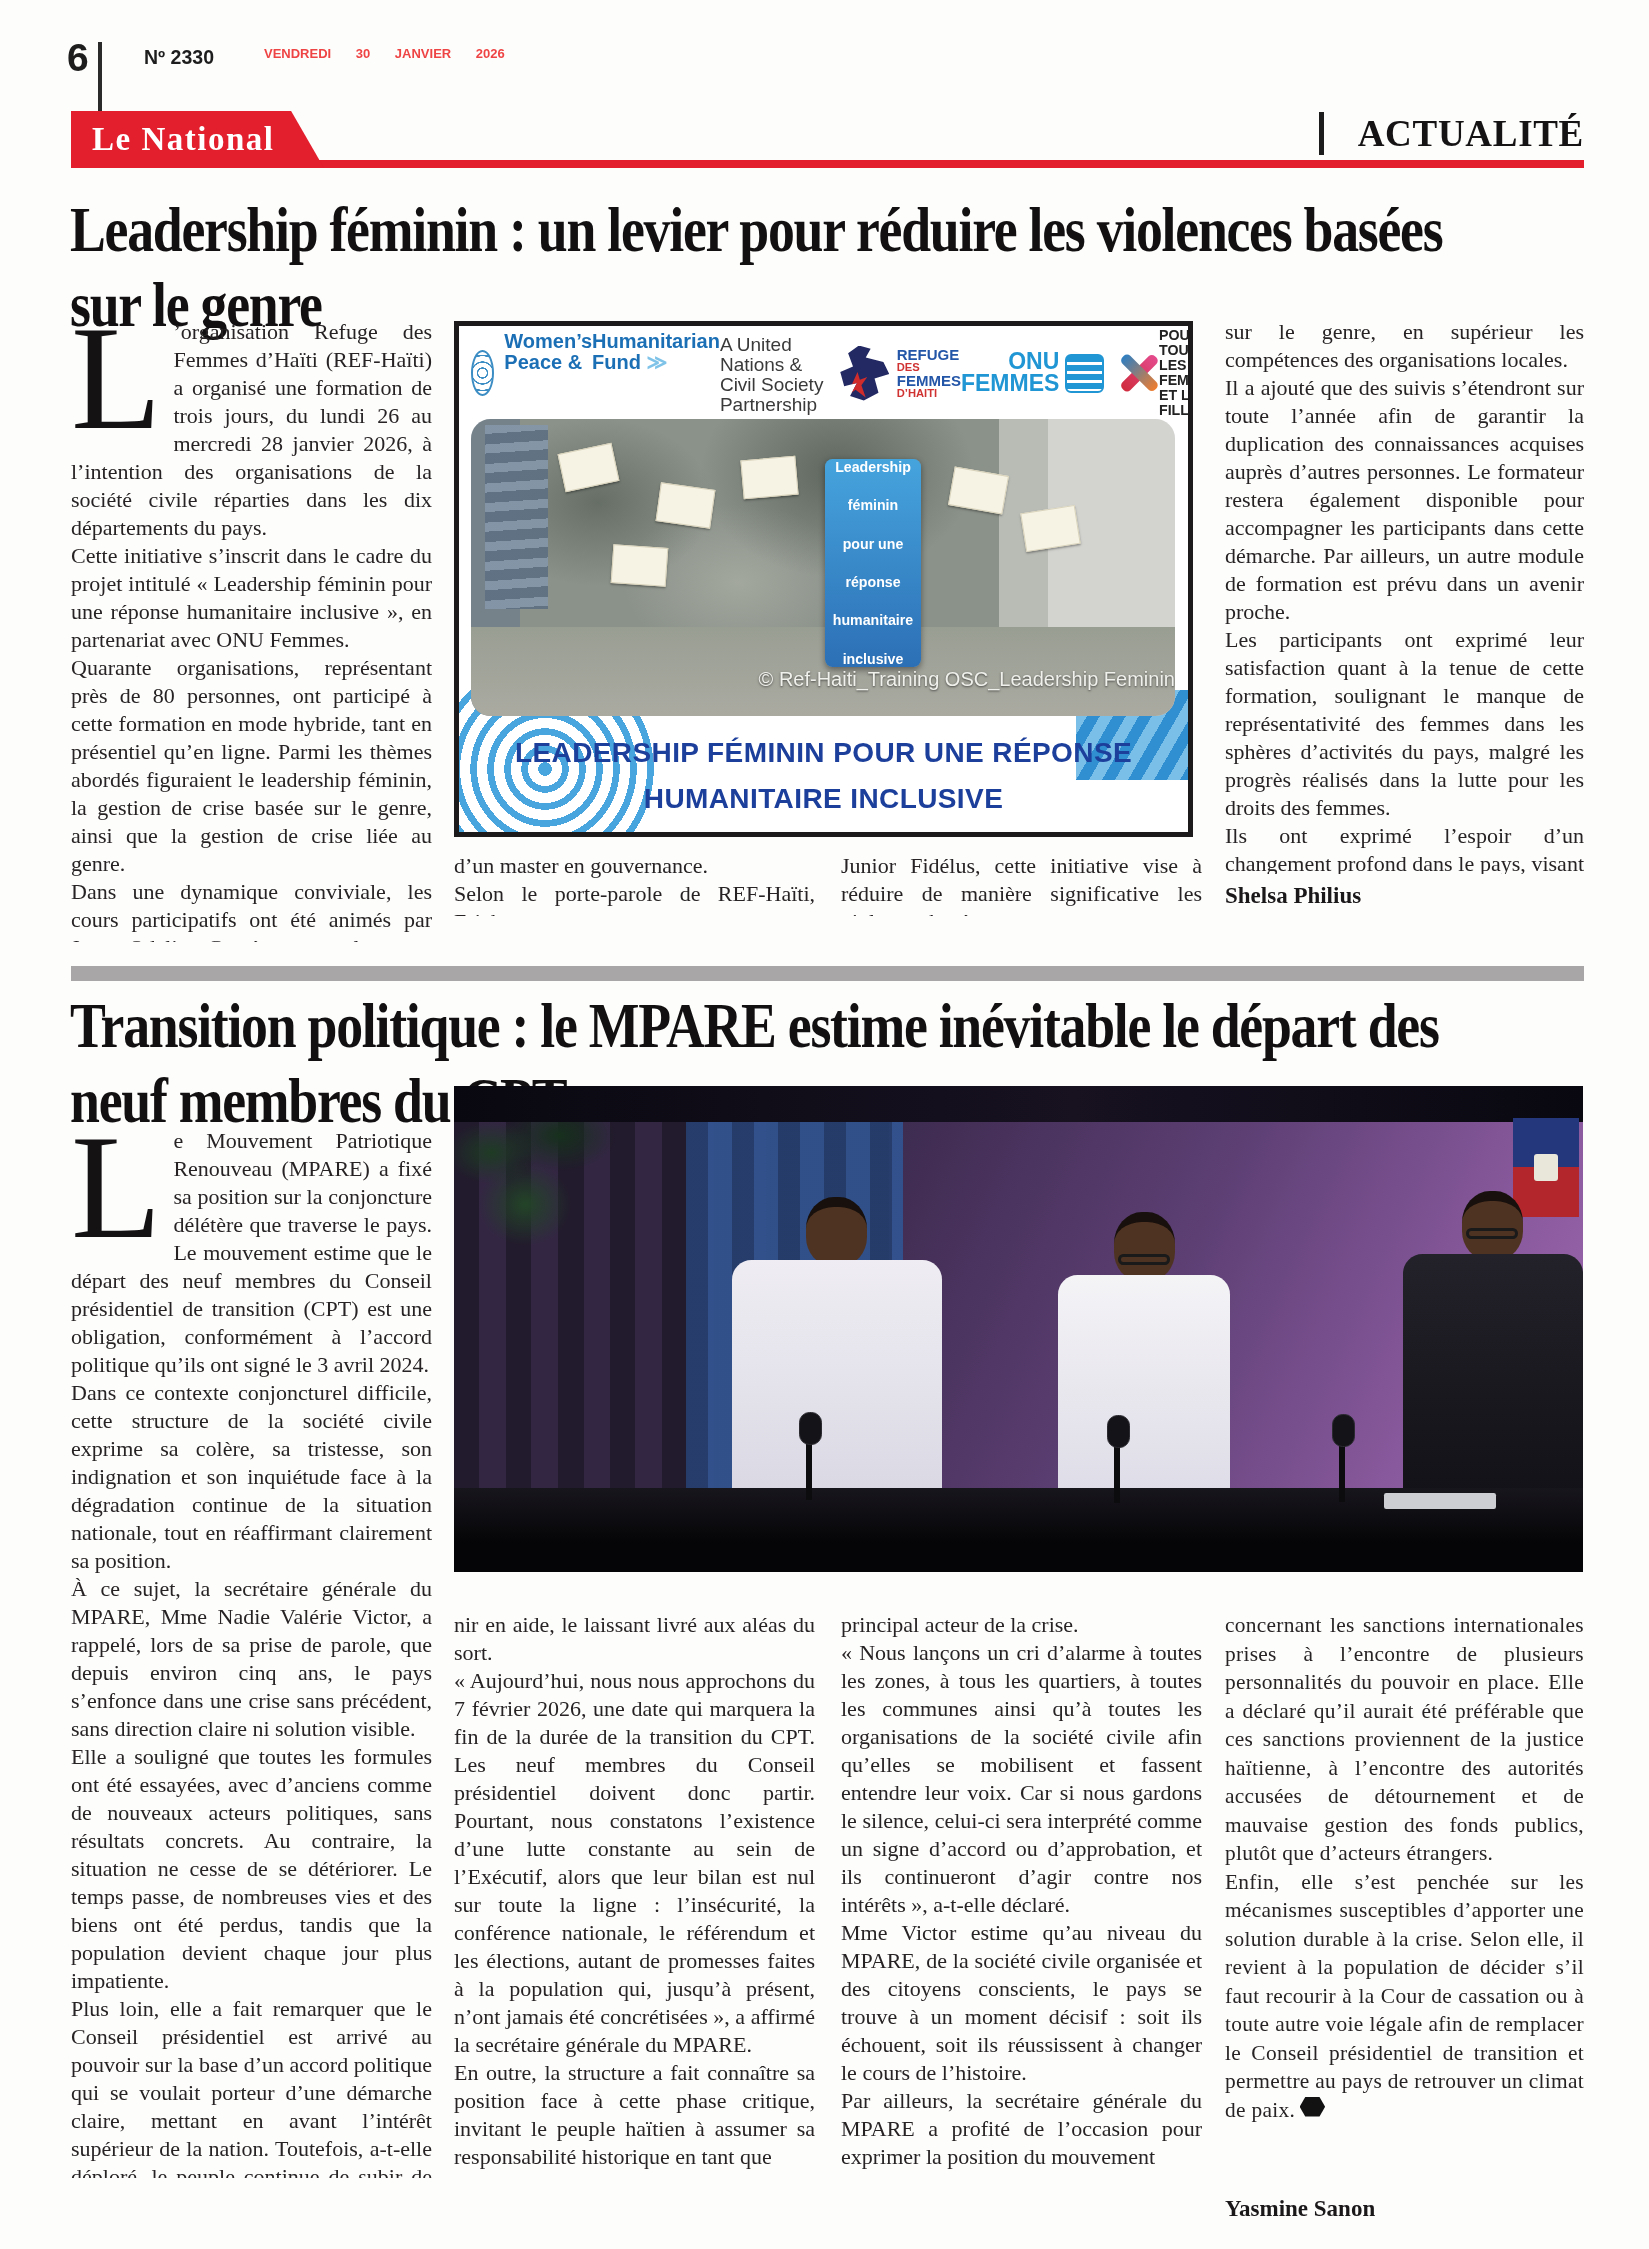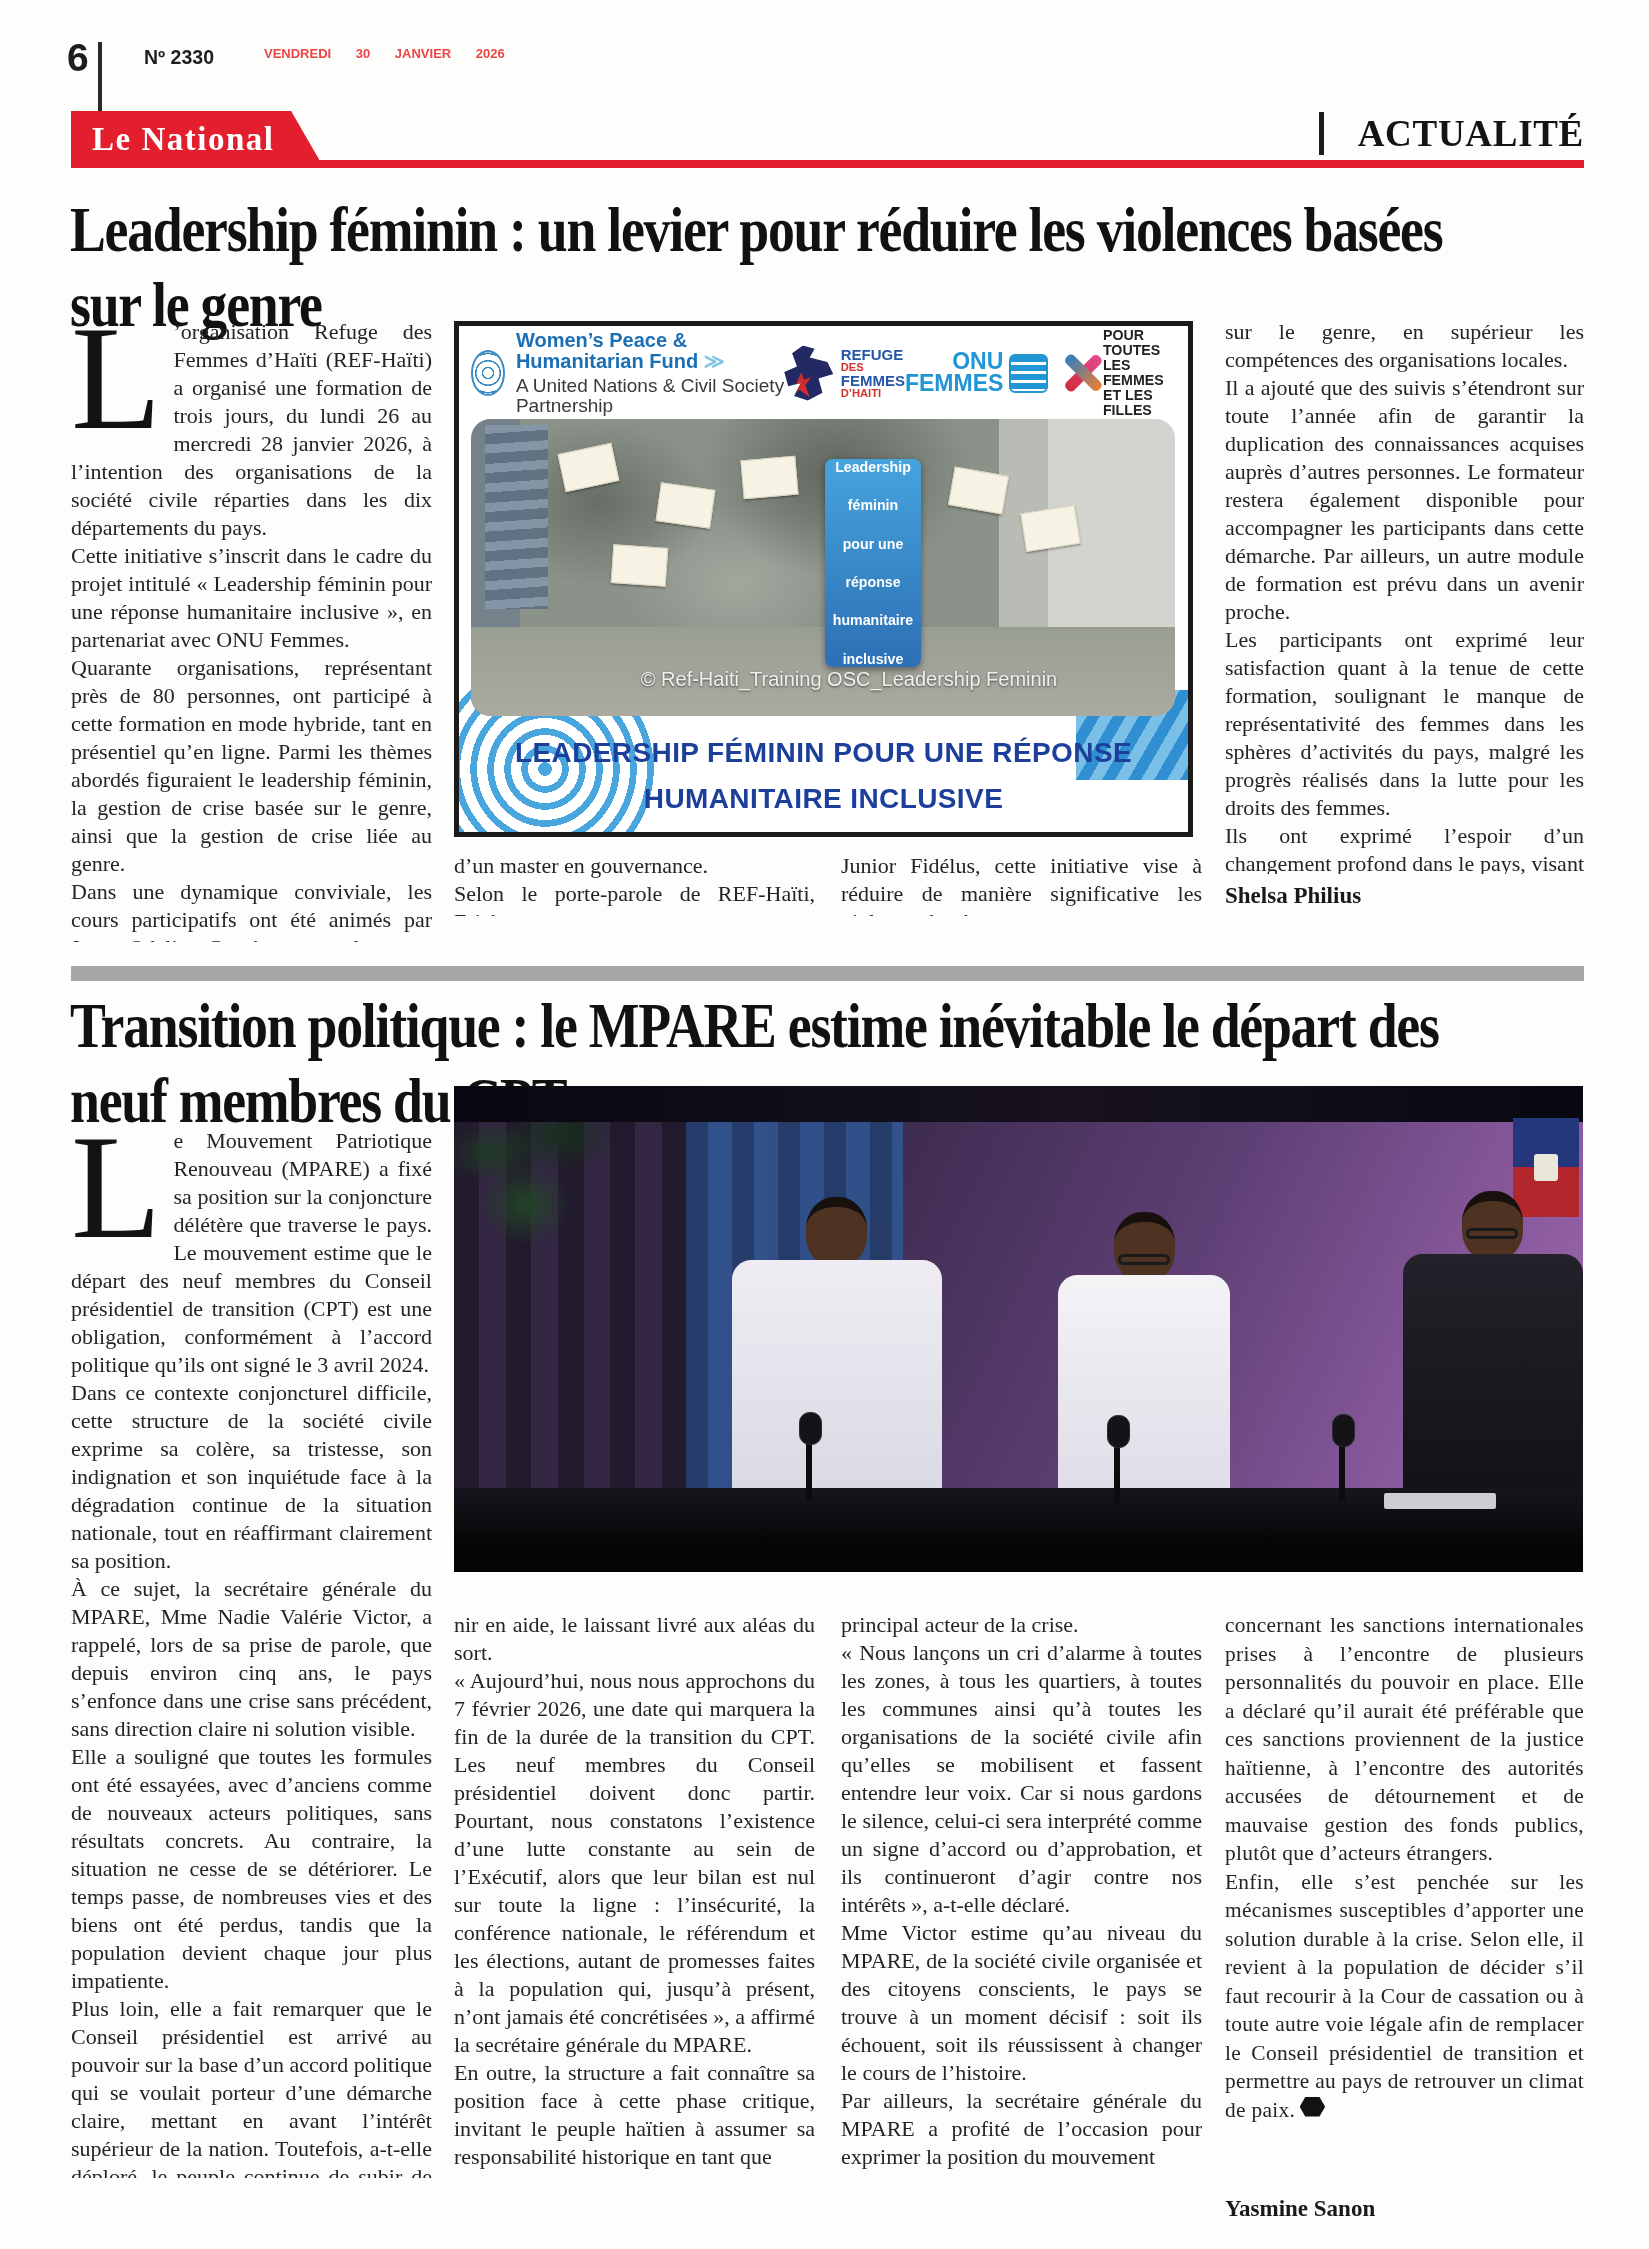--- a/index.html
+++ b/index.html
@@ -44,21 +44,21 @@
 
   .divider { left:71px; top:966px; width:1513px; height:15px; background:#a8a6a7; }
 
   
   .photo1 { left:454px; top:321px; width:739px; height:516px; border:5.2px solid #1c1a1b; background:#fff; overflow:hidden; }
   .logoband { position:absolute; left:12px; right:12px; top:4.5px; height:85px; display:flex; align-items:center; justify-content:space-between; z-index:3; background:#fff; }
   .lg-left { display:flex; align-items:center; gap:10.5px; }
   .un-emblem { width:46px; height:46px; border-radius:50%; background:
       radial-gradient(circle at 50% 50%, #fff 0 18%, #3b8dc4 19% 24%, #fff 25% 44%, #3b8dc4 45% 50%, #fff 51% 72%, #3b8dc4 73% 79%, #fff 80%);
       border:2.2px solid #3b8dc4; }
-  .lg-text { display:flex; flex-direction:column; line-height:1.05; }
+  .lg-text { display:flex; flex-direction:row; line-height:1.05; }
   .lg-text b { font-family:"Liberation Sans",sans-serif; font-size:20px; color:#1b6fb5; }
   .lg-text b.chev::after { content:" ≫"; color:#7fc3e8; }
   .lg-text small { font-family:"Liberation Sans",sans-serif; font-size:19px; color:#3a3a3a; margin-top:4.5px; }
   .lg-mid { display:flex; align-items:center; gap:7.5px; }
   .haiti-map { width:49px; height:55px; background:#232a63; clip-path:polygon(38% 0,62% 6%,52% 22%,88% 30%,100% 52%,70% 60%,78% 86%,48% 100%,20% 92%,34% 68%,8% 74%,0 48%,26% 38%,16% 14%); position:relative; }
   .haiti-map::after { content:""; position:absolute; left:7.5px; bottom:3px; width:19.5px; height:25.5px; background:#d02c2c; clip-path:polygon(50% 0,62% 30%,100% 20%,70% 52%,92% 100%,40% 70%,0 92%,24% 44%); }
   .lg-stack { display:flex; flex-direction:column; line-height:1; }
   .lg-stack b { font-family:Liberation Sans, sans-serif; font-size:15px; }
   .s-blue { color:#2456a8; } .s-red { color:#d03131; font-size:11.2px !important; }
   .lg-right { display:flex; align-items:center; gap:12px; }
@@ -83,21 +83,21 @@
   .ph-floor { position:absolute; left:0; bottom:0; width:100%; height:30%; background:linear-gradient(180deg,#999e93,#aaaaa1); }
   .ph-stairs { position:absolute; left:2%; top:2%; width:9%; height:62%; background:repeating-linear-gradient(176deg,#8496a8 0 9px,#5e7083 9px 19.5px); opacity:.92; }
   .cert { position:absolute; width:55px; height:39px; background:#f6f3e5; border:1.5px solid #d8d2ba; box-shadow:0 1.5px 2.2px rgba(0,0,0,.35); }
   .pp { position:absolute; width:49px; }
   .pp .hd { width:33px; height:33px; border-radius:50%; background:#5d3b28; margin:0 auto; border-top:4.5px solid #241713; }
   .pp .bd { width:49px; height:72px; border-radius:13.5px 13.5px 0 0; margin-top:-4.5px; background:var(--c,#3e6b63); }
   .ph-banner { position:absolute; left:354px; top:40px; width:96px; height:208px; border-radius:7.5px;
      background:linear-gradient(180deg,#46a4dd,#2c6fb5); box-shadow:0 2.2px 6px rgba(0,0,0,.4);
      display:flex; flex-direction:column; align-items:center; justify-content:space-between; gap:1.5px; z-index:3; }
   .ph-banner span { color:#fff; font-family:"Liberation Sans",sans-serif; font-weight:bold; font-size:14.2px; line-height:1.15; }
-  .credit { position:absolute; left:16px; right:0; bottom:25.5px; text-align:center; color:#f0f0ec; font-family:"Liberation Sans",sans-serif; font-size:20px; text-shadow:0 0.7px 2.2px rgba(0,0,0,.6); z-index:4;padding-left:36px; }
+  .credit { position:absolute; left:16px; right:0; bottom:25.5px; text-align:right; color:#f0f0ec; font-family:"Liberation Sans",sans-serif; font-size:20px; text-shadow:0 0.7px 2.2px rgba(0,0,0,.6); z-index:4;padding-left:36px; }
   .rings { position:absolute; left:-30px; top:327px; width:232px; height:232px; border-radius:50%; z-index:1;
      background:repeating-radial-gradient(circle at 50% 50%, #49a5dd 0 6.7px, #ffffff 6.7px 17px); }
   .stripes { position:absolute; right:-6px; top:364px; width:118px; height:90px; z-index:1;
      background:repeating-linear-gradient(120deg,#2f8fd0 0 11.2px,#79bfe7 11.2px 22.5px); }
   .captionband { position:absolute; left:0; right:0; bottom:0; height:112px; display:flex; flex-direction:column; align-items:center; justify-content:center; gap:14px; z-index:2; }
   .capline { color:#1c3f9c; font-family:"Liberation Sans",sans-serif; font-weight:bold; font-size:28px; letter-spacing:0.4px; }
 
   
   .photo2 { left:454px; top:1086px; width:1129px; height:486px; overflow:hidden; background:linear-gradient(180deg,#0c0a12 0 7%, #181223 7% 100%); }
   .p2-top { position:absolute; left:0; top:0; width:100%; height:36px; background:linear-gradient(90deg,#090810,#171120 55%,#090810); }

